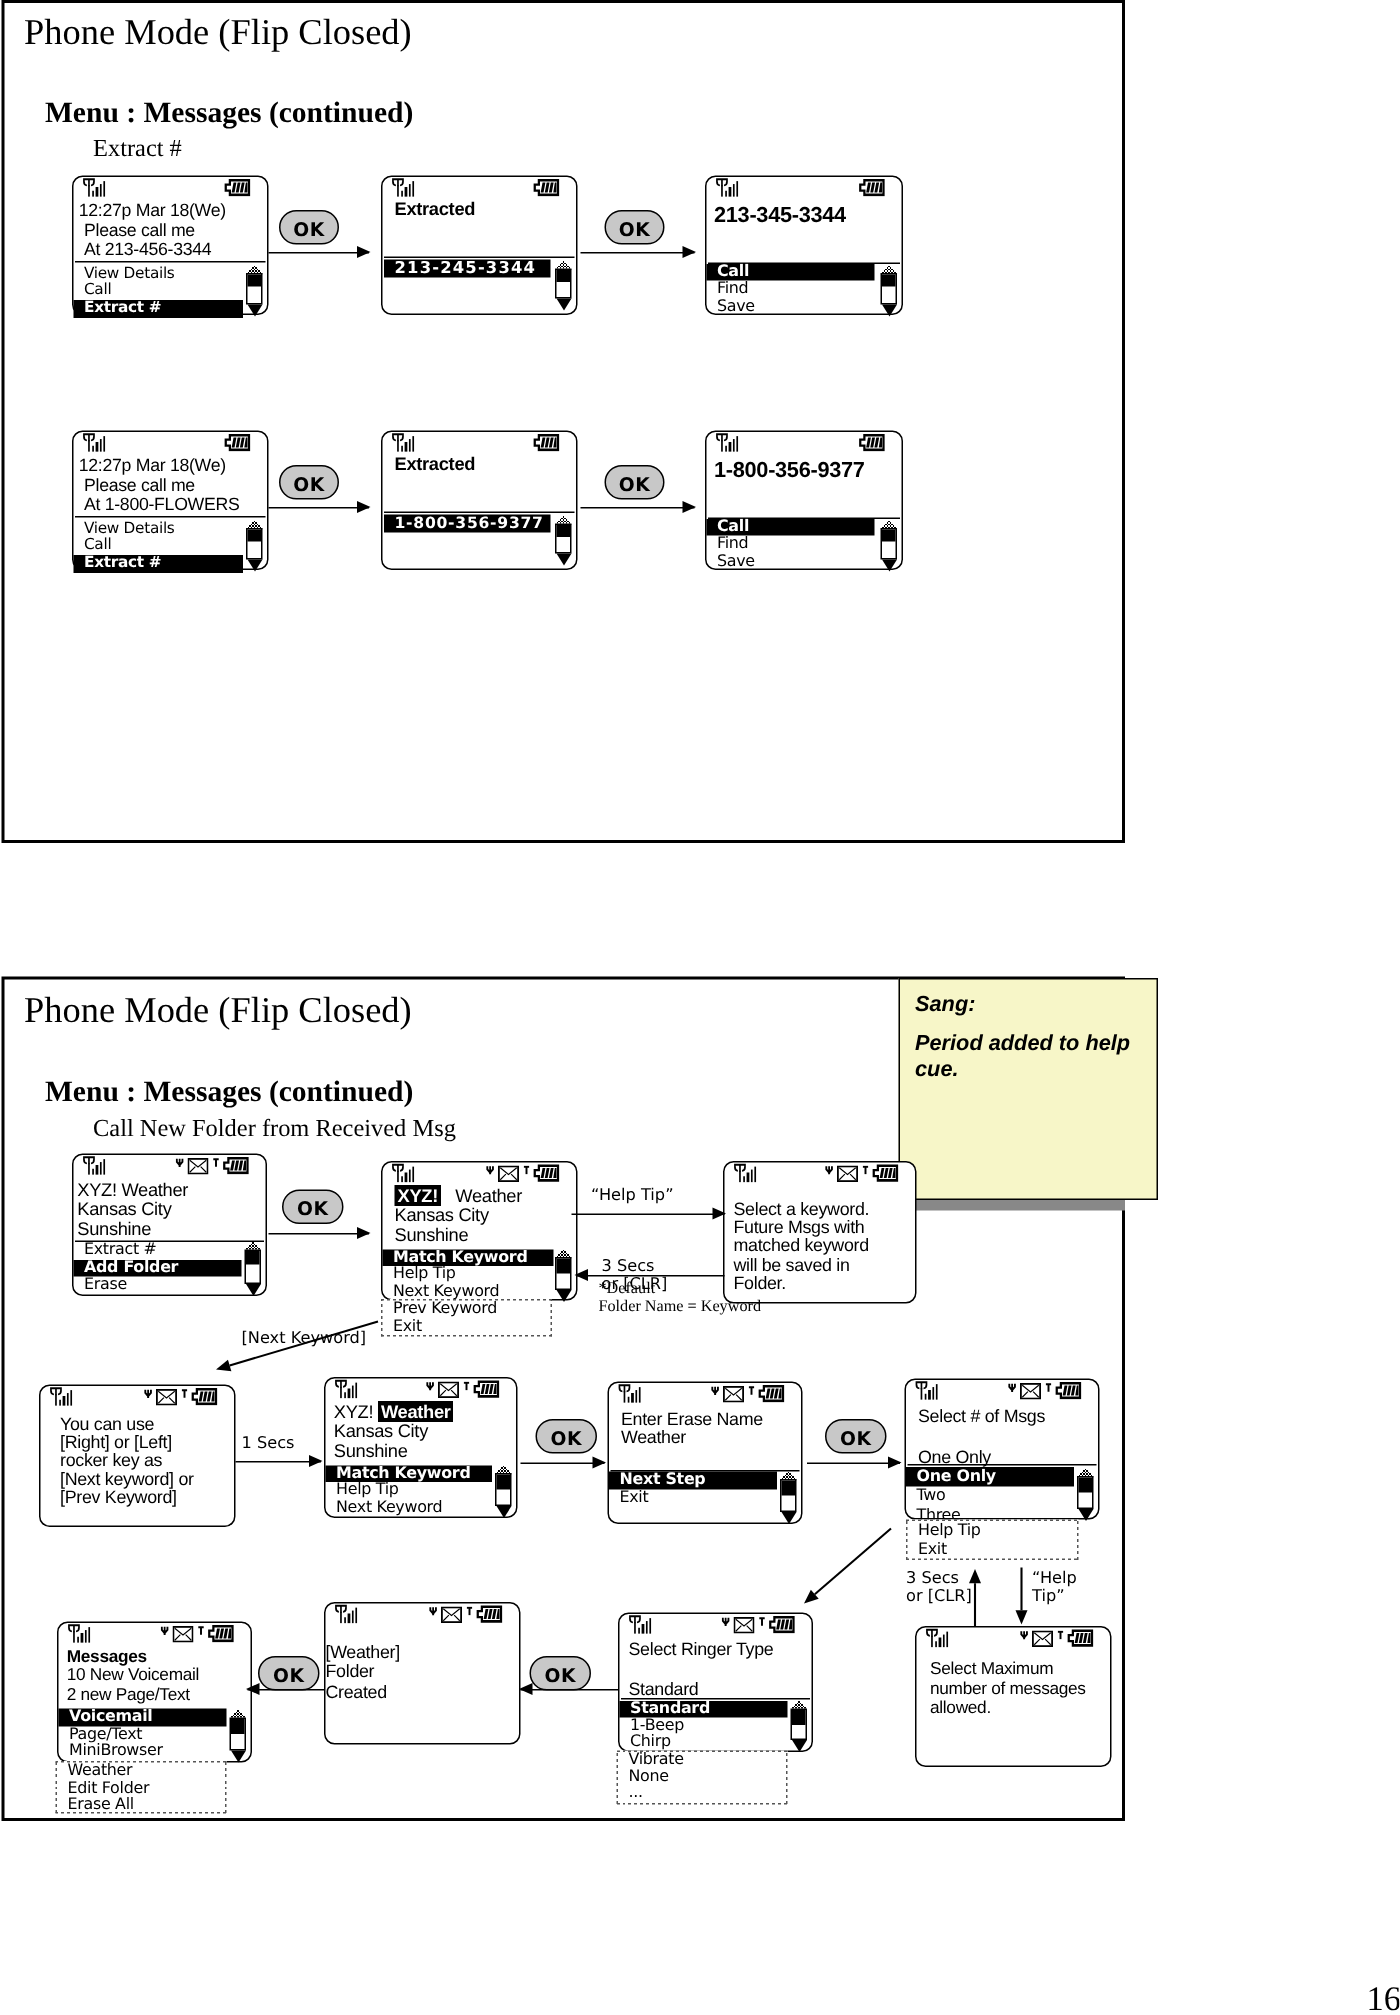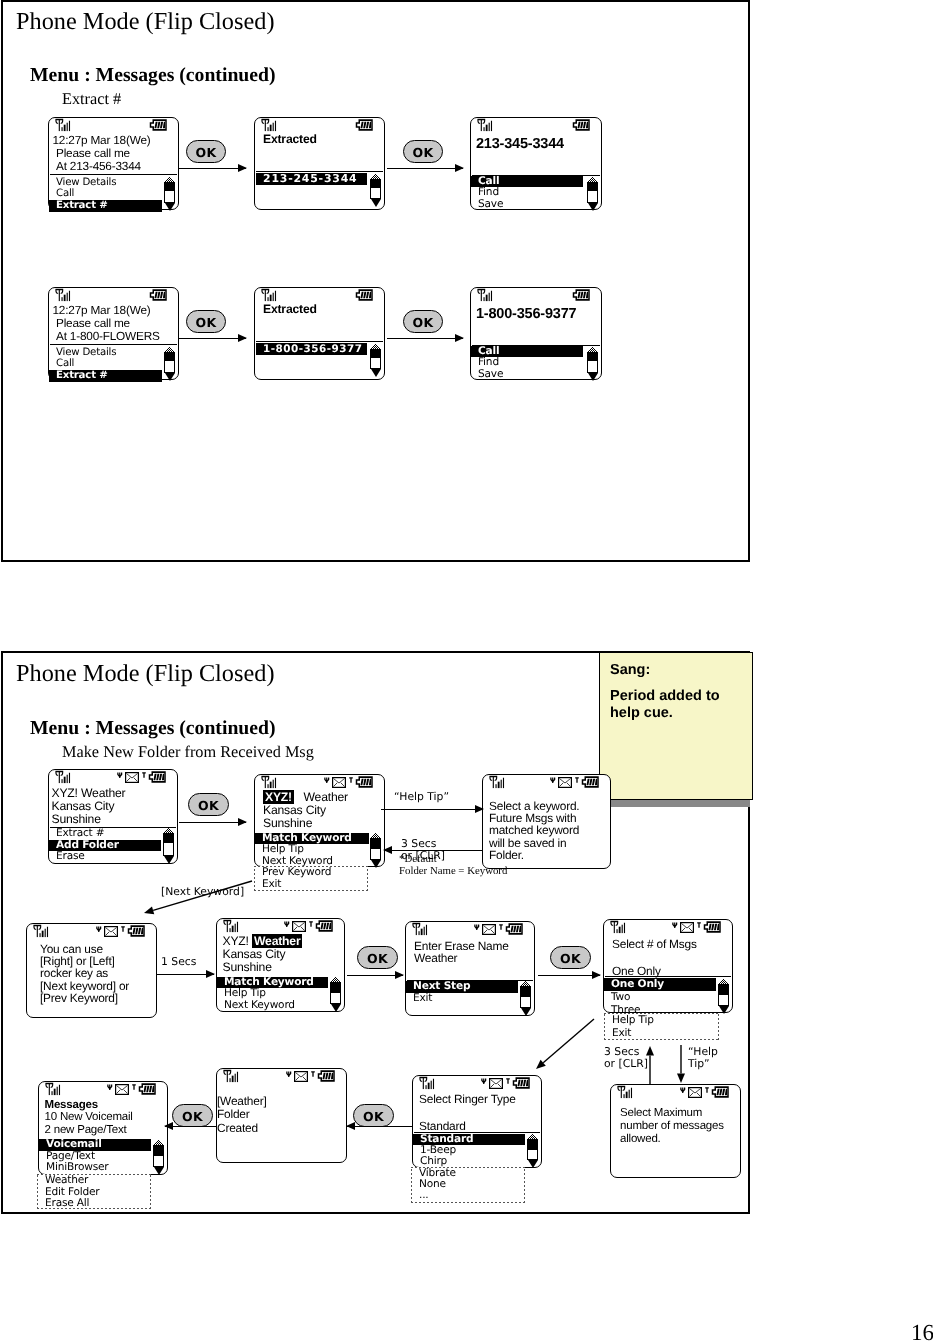--- a/index.html
+++ b/index.html
@@ -69,26 +69,26 @@
   <div class="hdr" data-name="panel-top-title" style="left:16px;top:8px;">Phone Mode (Flip Closed)</div>
   <div class="sub" data-name="panel-top-subtitle" style="left:30px;top:63.5px;">Menu : Messages (continued)</div>
   <div class="cap" data-name="panel-top-caption" style="left:62px;top:89px;">Extract #</div>
 
   <div id="top-screens"></div>
 
   <div class="frame" data-name="panel-bottom-frame" style="left:1px;top:651px;width:749px;height:563px;"></div>
 
   <div class="hdr" data-name="panel-bottom-title" style="left:16px;top:660px;">Phone Mode (Flip Closed)</div>
   <div class="sub" data-name="panel-bottom-subtitle" style="left:30px;top:716.5px;">Menu : Messages (continued)</div>
-  <div class="cap" data-name="panel-bottom-caption" style="left:62px;top:742px;">Make New Folder from Received Msg</div>
+  <div class="cap" data-name="panel-bottom-caption" style="left:62px;top:742px;">Call New Folder from Received Msg</div>
 
   <div id="bot-screens"></div>
 
   <div class="noteshadow" data-name="note-shadow" style="left:606px;top:657px;width:144px;height:150px;"></div>
-  <div class="note" data-name="sticky-note" style="left:599px;top:652px;width:154px;height:148px;padding:8.5px 10px;">
+  <div class="note" data-name="sticky-note" style="left:599px;top:652px;width:173px;height:148px;padding:8.5px 10px;font-style:italic;">
     <p class="bb" data-name="note-author">Sang:</p>
     <p class="bb" data-name="note-bold-line" style="margin-top:9px;">Period added to help cue.</p>
   </div>
 
   <div class="pgnum" data-name="page-number" style="left:911px;top:1320px;">16</div>
 <div class="phone" data-name="phone-screen-msg-2133456" style="left: 48px; top: 117px; width: 131px; height: 93px;">
       <div class="pbar" data-name="status-bar">
         <div class="sleft"><span class="sicon" data-name="signal-icon"><svg width="19" height="15" viewBox="0 0 34 26" data-name="signal-icon">
               <path d="M2.5 1 H16.5 V5.5 Q16.5 10 12 10.5 L12 8.5 Q14.5 8 14.5 4.5 V3.5 H10.5 V10.5 H8.5 V3.5 H4.5 V4.5 Q4.5 8 7 8.5 L7 10.5 Q2.5 10 2.5 5.5 Z" fill="#000"></path>
               <rect x="8.5" y="9.5" width="2" height="13.5" fill="#000"></rect>

